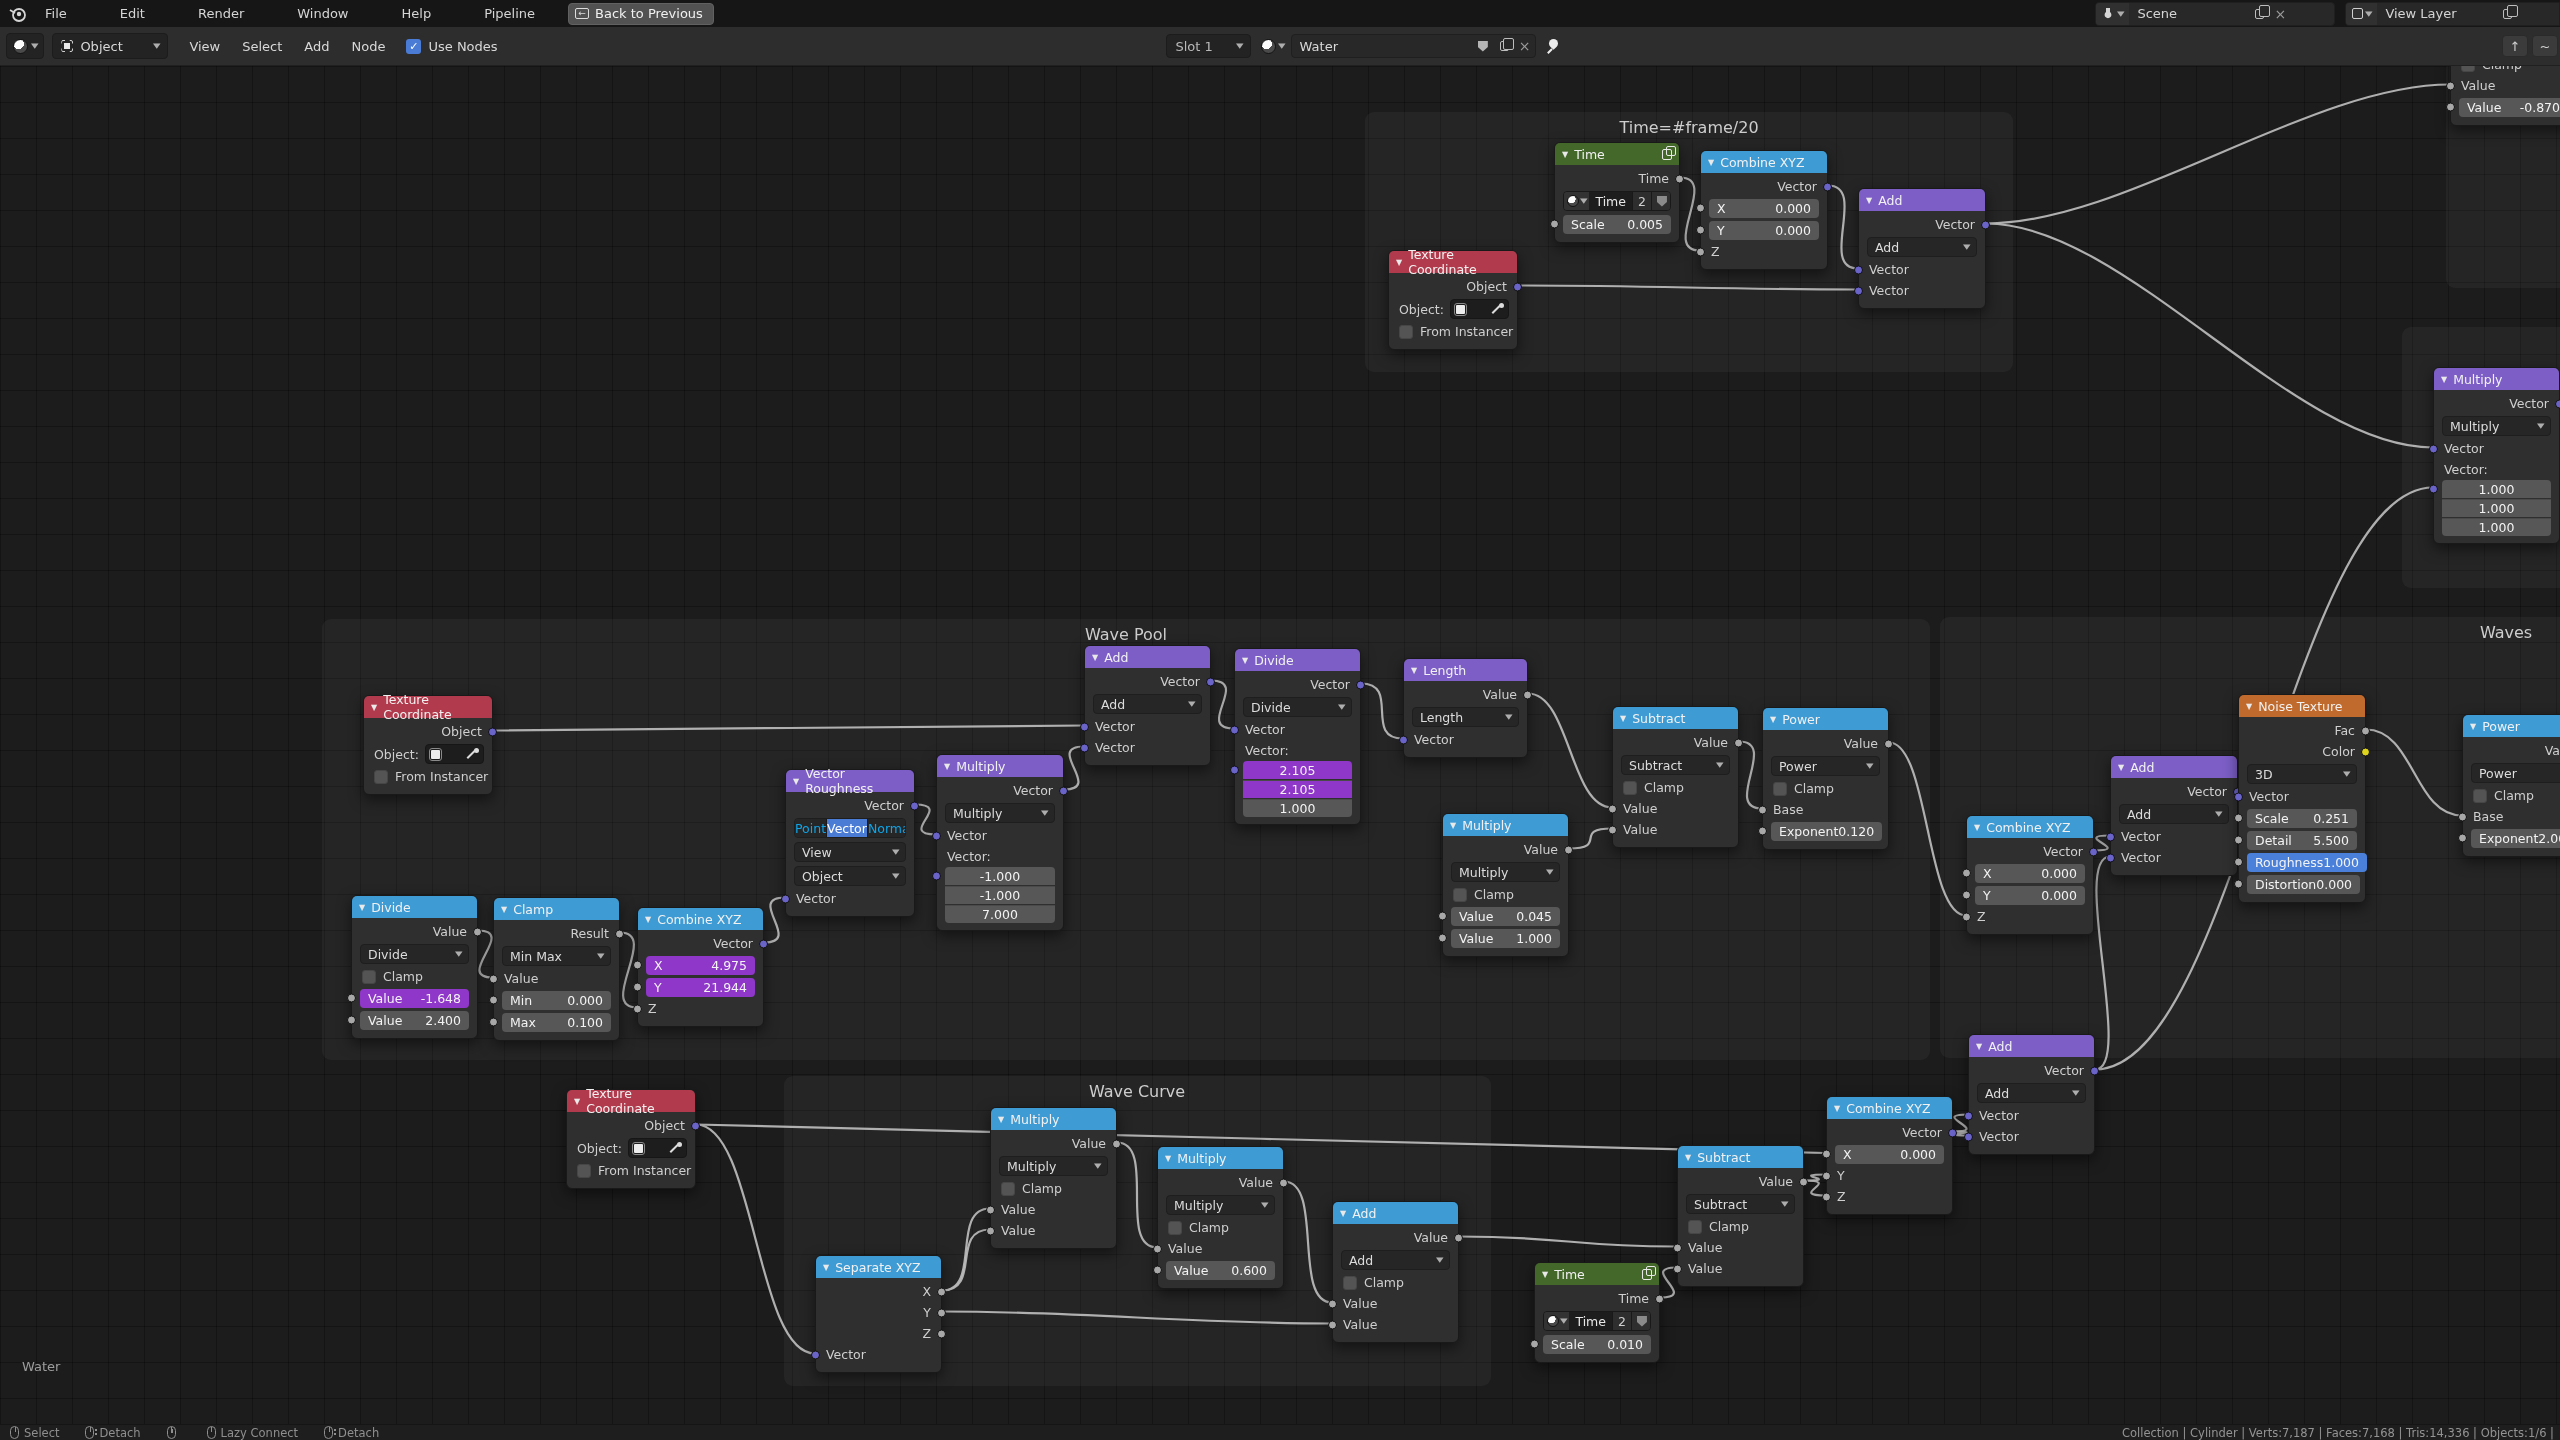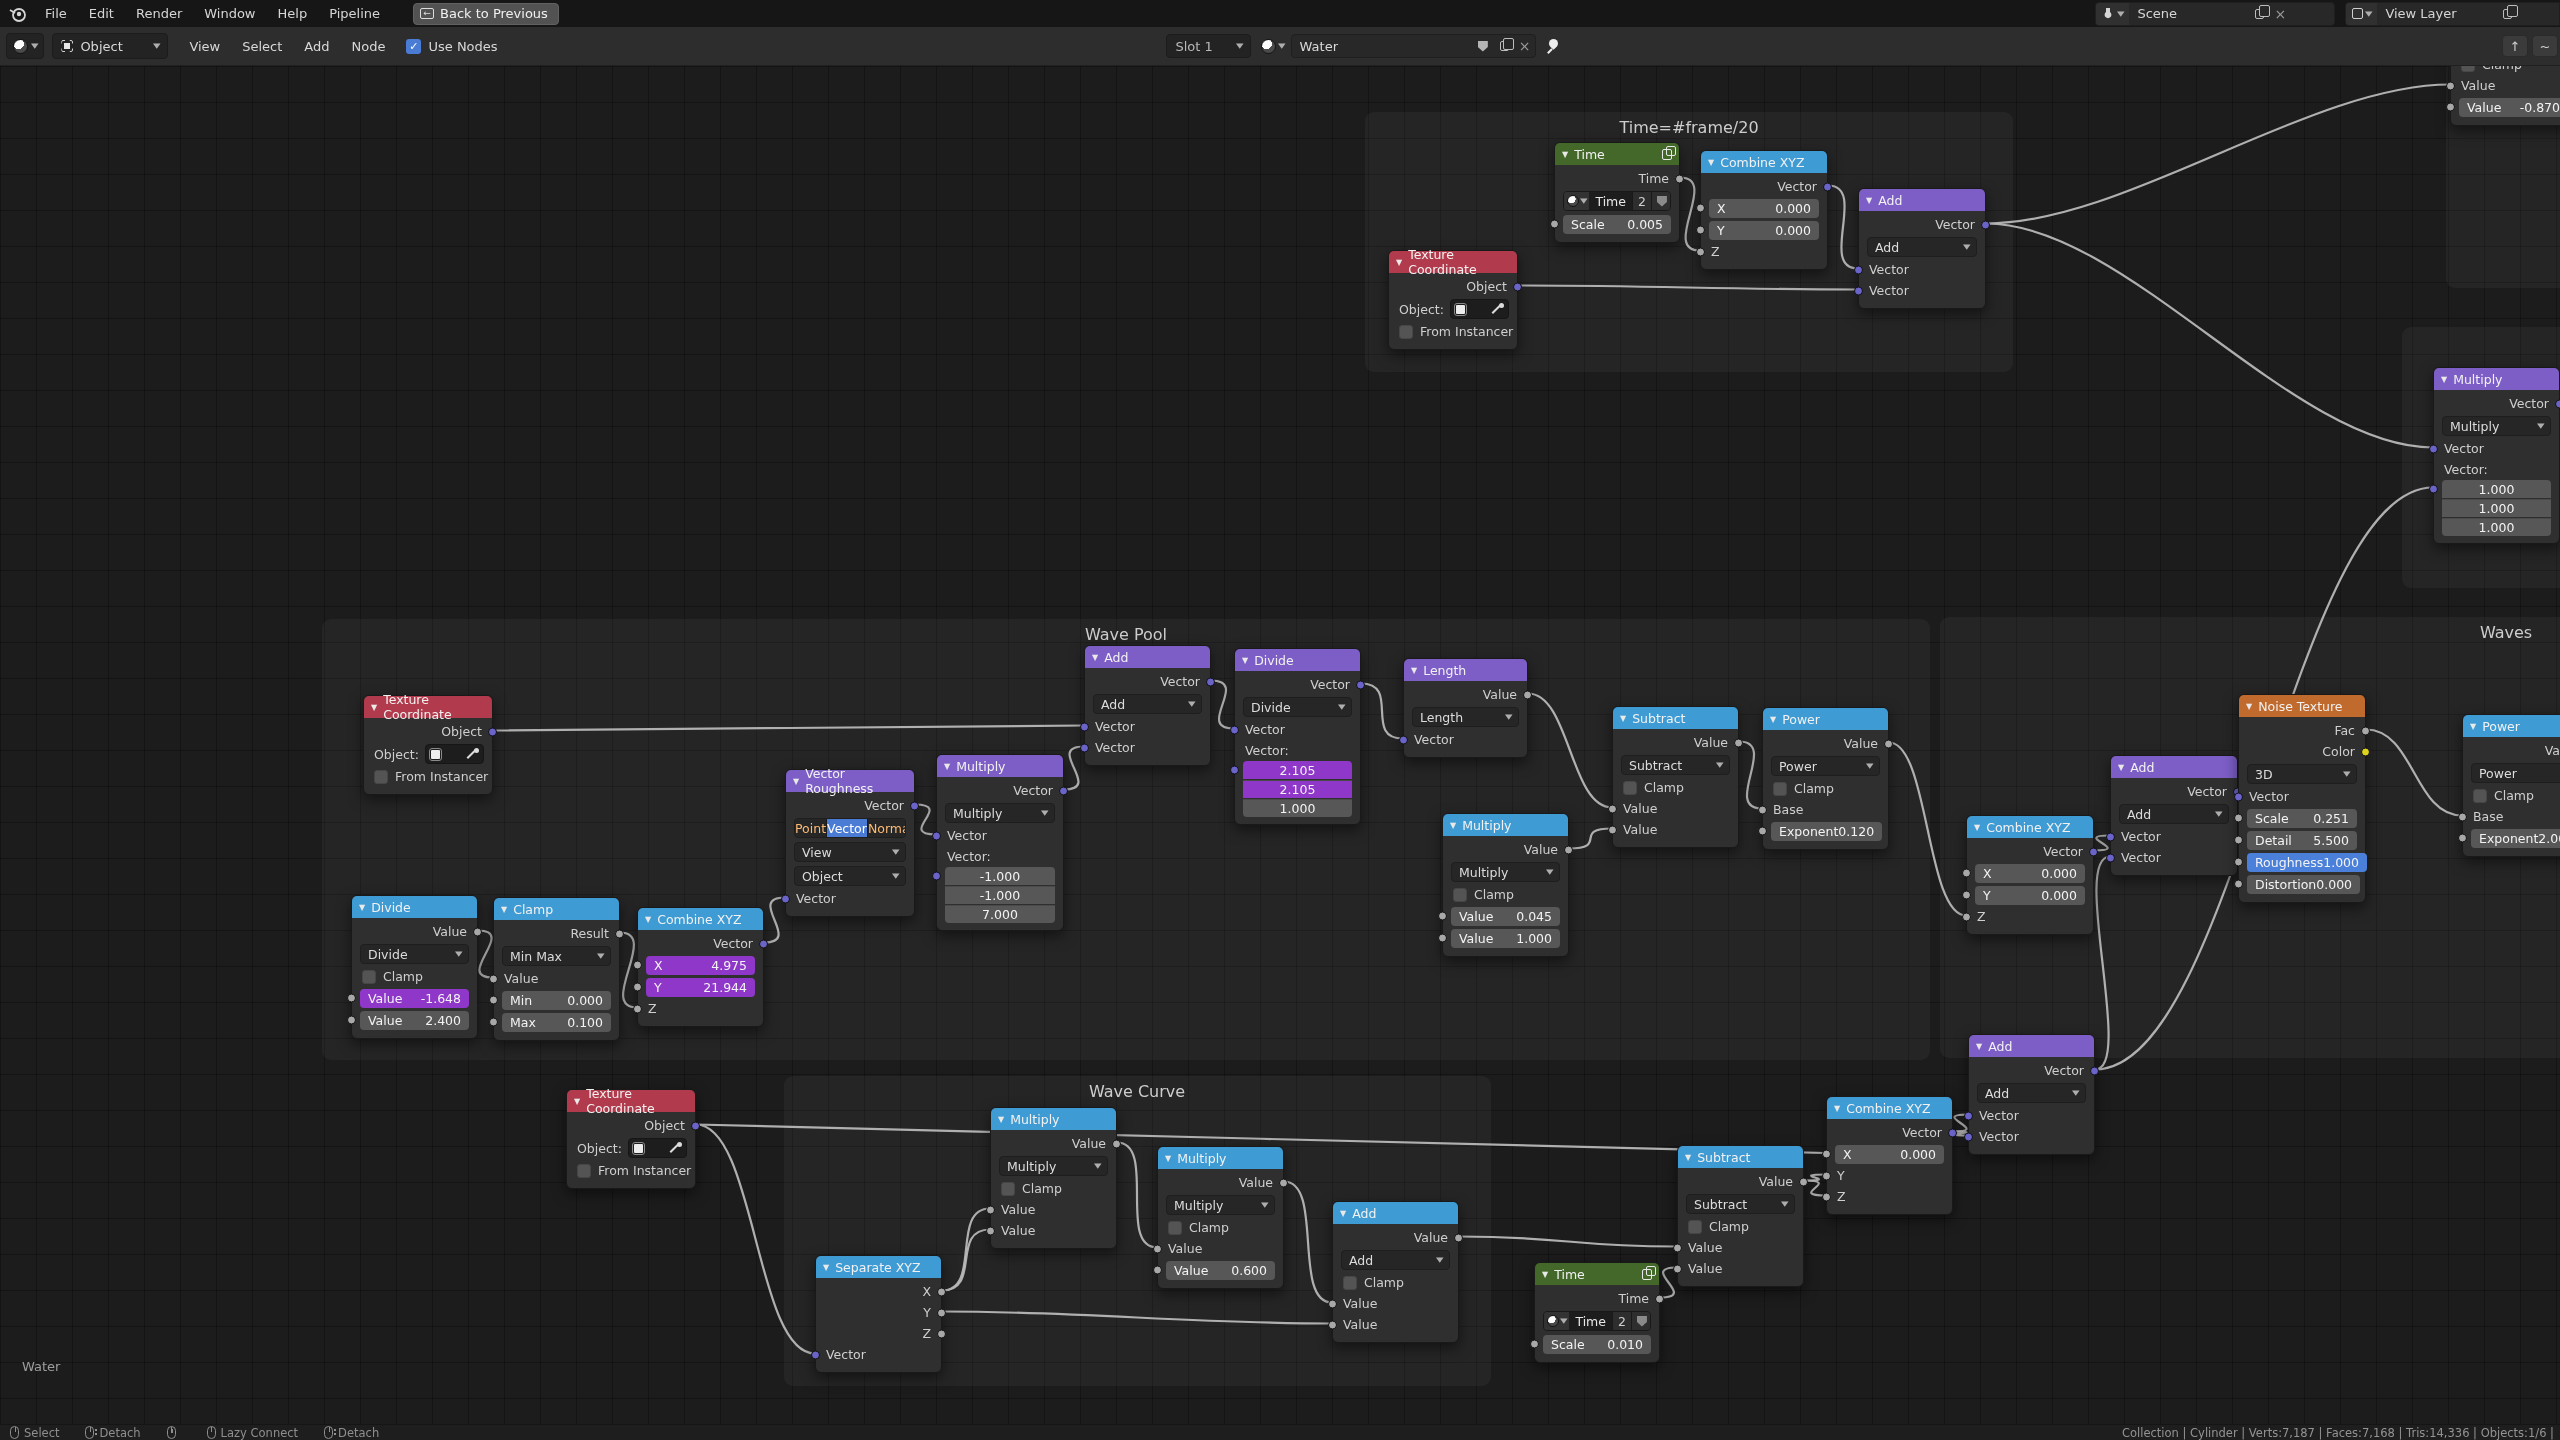--- a/index.html
+++ b/index.html
@@ -81,21 +81,21 @@
   .wfld { margin:0 8px; height:19px; background:#575757; border-radius:4px; flex:1; display:flex;
     align-items:center; padding:0 8px; color:#f3f3f3; }
   .wfld .fv { margin-left:auto; }
   .wfld.purple { background:#8e37c8; } .wfld.blue { background:#4a80d9; }
   .wvf { margin:0 8px; height:18px; background:#575757; flex:1; display:flex; align-items:center; justify-content:center; color:#f3f3f3; }
   .row.vf-first .wvf { border-radius:4px 4px 0 0; margin-top:1px; }
   .row.vf-last .wvf { border-radius:0 0 4px 4px; }
   .row.vf-mid .wvf, .row.vf-last .wvf { border-top:1px solid #4a4a4a; }
   .wchk { width:14px; height:14px; background:#545454; border-radius:3px; margin:0 7px 0 10px; border:1px solid #464646; }
   .wseg { margin:0 8px; height:20px; flex:1; display:flex; border-radius:4px; overflow:hidden; border:1px solid #1e1e1e; }
-  .wseg span { flex:1; background:#262626; display:flex; align-items:center; justify-content:center; color:#fdba74; border-right:1px solid #1b1b1b; }
+  .wseg span { flex:1; background:#262626; display:flex; align-items:center; justify-content:center; color:#0ea5e9; border-right:1px solid #1b1b1b; }
   .wseg span:last-child { border-right:none; }
   .wseg span.active { background:#4a7cd6; color:#fff; }
   .wobj { margin:0 8px; height:20px; flex:1; display:flex; align-items:center; gap:6px; }
   .wobj .box { flex:1; height:20px; background:#1d1d1d; border:1px solid #161616; border-radius:4px;
     display:flex; align-items:center; padding:0 5px; }
   .wobj .sq { width:9px; height:9px; background:#ededed; border-radius:1px; outline:1.5px solid #8a8a8a; outline-offset:1.5px; }
   .dropper { margin-left:auto; width:11px; height:11px; position:relative; }
   .dropper::before { content:""; position:absolute; left:1px; bottom:1px; width:11px; height:2px; background:#dcdcdc; transform:rotate(-45deg); transform-origin:left bottom; }
   .dropper::after { content:""; position:absolute; right:-1px; top:-1px; width:5px; height:5px; border-radius:50%; background:#dcdcdc; }
   .wid { margin:0 8px; height:20px; flex:1; display:flex; border-radius:4px; overflow:hidden; border:1px solid #191919; }
@@ -116,21 +116,21 @@
 
   <div id="topbar">
     <div id="blender-logo">
       <svg width="20" height="20" viewBox="0 0 20 20">
           <circle cx="11" cy="11" r="6" fill="none" stroke="#d5d5d5" stroke-width="1.8"></circle>
           <circle cx="11" cy="10" r="2.2" fill="#d5d5d5"></circle>
           <path d="M2 6 L7 9" stroke="#d5d5d5" stroke-width="1.8"></path>
         </svg>
     </div>
     <div id="topbar-menus">
-        <div style="display: flex; height: 100%;">
+        <div style="display: flex; height: 100%; gap: 31px;">
           <div class="menuitem">File</div>
           <div class="menuitem">Edit</div>
           <div class="menuitem">Render</div>
           <div class="menuitem">Window</div>
           <div class="menuitem">Help</div>
           <div class="menuitem">Pipeline</div>
         </div>
       </div>
     <div class="backbtn">
       <span class="backicon">←</span>

